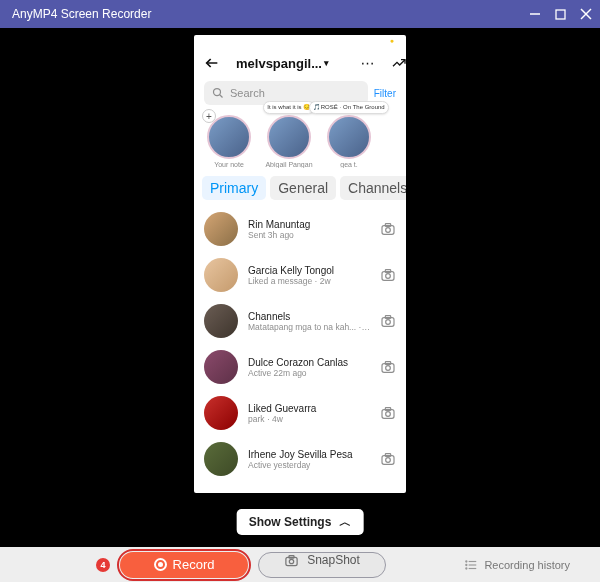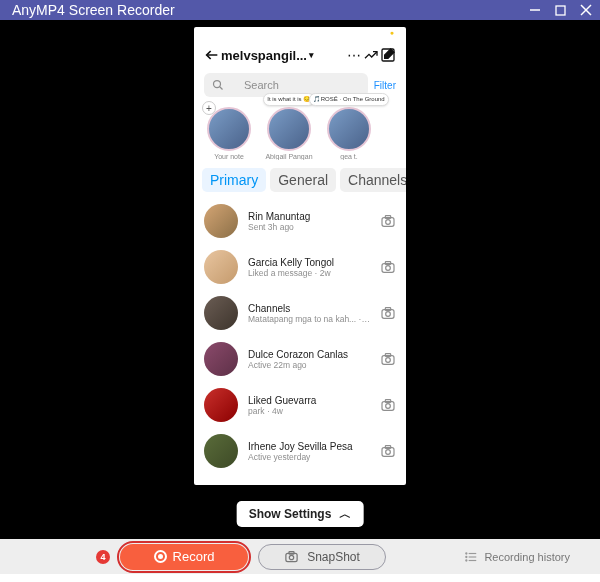--- a/index.html
+++ b/index.html
@@ -1,29 +1,29 @@
 <!DOCTYPE html>
 <html><head>
 <meta charset="utf-8">
 <style>
   * { box-sizing: border-box; margin: 0; padding: 0; font-family: -apple-system, BlinkMacSystemFont, 'Segoe UI', Arial, sans-serif; }
   body { width: 600px; height: 582px; overflow: hidden; background: #fff; }
-  .titlebar { height: 20px; background: #5358a9; display: flex; align-items: center; justify-content: space-between; padding: 0 8px 0 12px; color: #fff; font-size: 14px; }
+  .titlebar { height: 28px; background: #5358a9; display: flex; align-items: center; justify-content: space-between; padding: 0 8px 0 12px; color: #fff; font-size: 12px; }
   .titlebar-controls { display: flex; gap: 14px; align-items: center; }
   .titlebar-controls span { cursor: default; display:inline-flex; align-items:center; justify-content:center; }
   .stage { height: 519px; background: #000; position: relative; display:flex; justify-content:center; }
   .phone { width: 212px; height: 458px; background:#fff; margin-top:7px; border-radius:2px; display:flex; flex-direction:column; overflow:hidden; position:relative;}
   .phone-status { height:10px; display:flex; justify-content:flex-end; padding:2px 12px 0 0; font-size:7px; color:#f5c518;}
-  .phone-header { height:36px; display:flex; align-items:center; padding:0 10px; gap:1px;}
+  .phone-header { height:36px; display:flex; align-items:center; padding:0 10px; gap:16px;}
   .phone-title { font-size:13px; font-weight:700; color:#111; flex:0 0 auto; display:flex; align-items:center; gap:2px;}
   .phone-title .caret { font-size:9px; }
   .flex-spacer{flex:1;}
   .hicon { width:16px; height:16px; display:inline-flex; align-items:center; justify-content:center; font-size:14px; color:#111;}
   .search-row { display:flex; align-items:center; gap:6px; padding:0 10px 6px 10px;}
-  .search-box { flex:1; height:24px; background:#efefef; border-radius:6px; display:flex; align-items:center; padding:0 8px; gap:20px; color:#8e8e8e; font-size:11px;}
+  .search-box { flex:1; height:24px; background:#efefef; border-radius:6px; display:flex; align-items:center; padding:0 8px; gap:6px; color:#8e8e8e; font-size:11px;}
   .filter-link { color:#1e90ff; font-size:10px; }
   .stories { display:flex; gap:10px; padding:4px 10px 8px 10px; align-items:flex-end;}
   .story { width:50px; display:flex; flex-direction:column; align-items:center; gap:2px; position:relative;}
   .story .avatar-lg { width:44px; height:44px; border-radius:50%; background:linear-gradient(135deg,#7a9cc6,#4a628a); border:2px solid #e5c5d5;}
   .story .label { font-size:7px; color:#888; text-align:center; white-space:nowrap; overflow:hidden; text-overflow:ellipsis; width:50px;}
   .bubble { position:absolute; top:-14px; background:#fff; border:1px solid #ddd; border-radius:7px; padding:2px 3px; font-size:6px; color:#333; line-height:1.1; white-space:nowrap; box-shadow:0 1px 2px rgba(0,0,0,.1);}
   .add-plus { position:absolute; top:-6px; left:-2px; width:14px; height:14px; border-radius:50%; background:#fff; border:1px solid #ccc; display:flex; align-items:center; justify-content:center; font-size:10px; color:#555;}
   .tabs { display:flex; gap:4px; padding:0 8px 6px 8px;}
   .tab { font-size:14px; padding:4px 8px; border-radius:5px; background:#f0f0f0; color:#555;}
   .tab.active { color:#0095f6; background:#eaf4ff;}
@@ -33,21 +33,21 @@
   .chat-text { flex:1; min-width:0;}
   .chat-name { font-size:10px; color:#222; font-weight:500; white-space:nowrap; overflow:hidden; text-overflow:ellipsis;}
   .chat-sub { font-size:8.5px; color:#8e8e8e; white-space:nowrap; overflow:hidden; text-overflow:ellipsis;}
   .cam-icon { width:16px; height:16px; color:#8e8e8e; flex-shrink:0; display:flex; align-items:center; justify-content:center;}
   .show-settings { position:absolute; bottom:12px; left:50%; transform:translateX(-50%); background:#fff; border-radius:5px; height:26px; padding:0 12px; display:flex; align-items:center; gap:8px; font-size:12px; font-weight:700; color:#222;}
   .bottom-bar { height:35px; background:#eeeeee; display:flex; align-items:center; padding:0 10px; gap:10px;}
   .red-badge { width:14px; height:14px; border-radius:50%; background:#e53935; color:#fff; font-size:9px; display:flex; align-items:center; justify-content:center; font-weight:700; margin-left:86px;}
   .record-btn { width:128px; height:26px; border-radius:14px; background:#f85f3e; display:flex; align-items:center; justify-content:center; gap:6px; color:#fff; font-size:13px; font-weight:500; outline:2px solid #d32f2f; outline-offset:1px;}
   .record-dot { width:13px; height:13px; border-radius:50%; border:2px solid #fff; display:flex; align-items:center; justify-content:center;}
   .record-dot::after{content:''; width:5px; height:5px; border-radius:50%; background:#fff;}
-  .snapshot-btn { width:128px; height:26px; border-radius:14px; background:#e8e8e8; border:1px solid #9a9aa5; display:flex; align-items:center; justify-content:center; gap:8px; color:#555; font-size:12px;}
+  .snapshot-btn { width:128px; height:26px; border-radius:14px; background:#e8e8e8; border:1px solid #9a9aa5; display:flex; justify-content:center; gap:8px; color:#555; font-size:12px;}
   .rec-history { margin-left:auto; margin-right:20px; display:flex; align-items:center; gap:6px; color:#777; font-size:11px;}
   svg { display:block; }
   .av1{background:linear-gradient(135deg,#d4a574,#8b6f47);}
   .av2{background:linear-gradient(135deg,#e8c5a0,#c49a6c);}
   .av3{background:linear-gradient(135deg,#6b5d54,#3d342c);}
   .av4{background:linear-gradient(135deg,#8b4a6b,#5d3047);}
   .av5{background:linear-gradient(135deg,#c9302c,#8b0000);}
   .av6{background:linear-gradient(135deg,#5a6c3a,#3d4a26);}
   .s1{background:linear-gradient(135deg,#8fa8c8,#5a7ba8);}
   .s2{background:linear-gradient(135deg,#d4a89a,#b8826f);}

